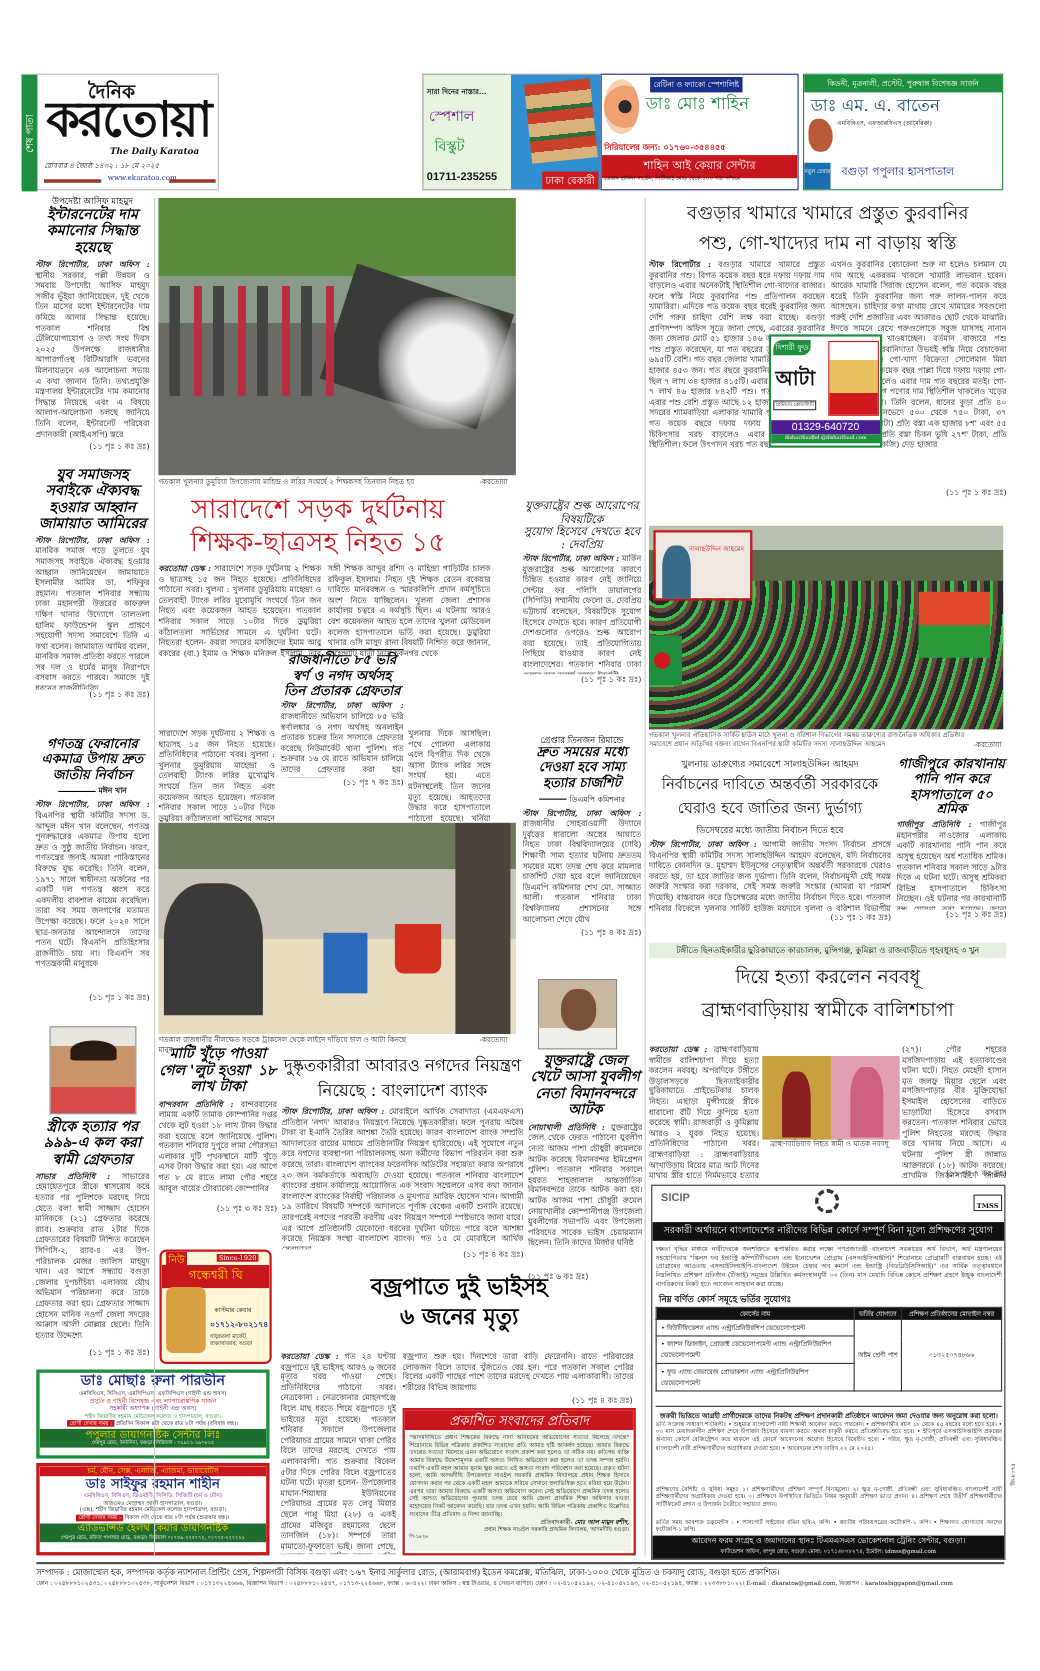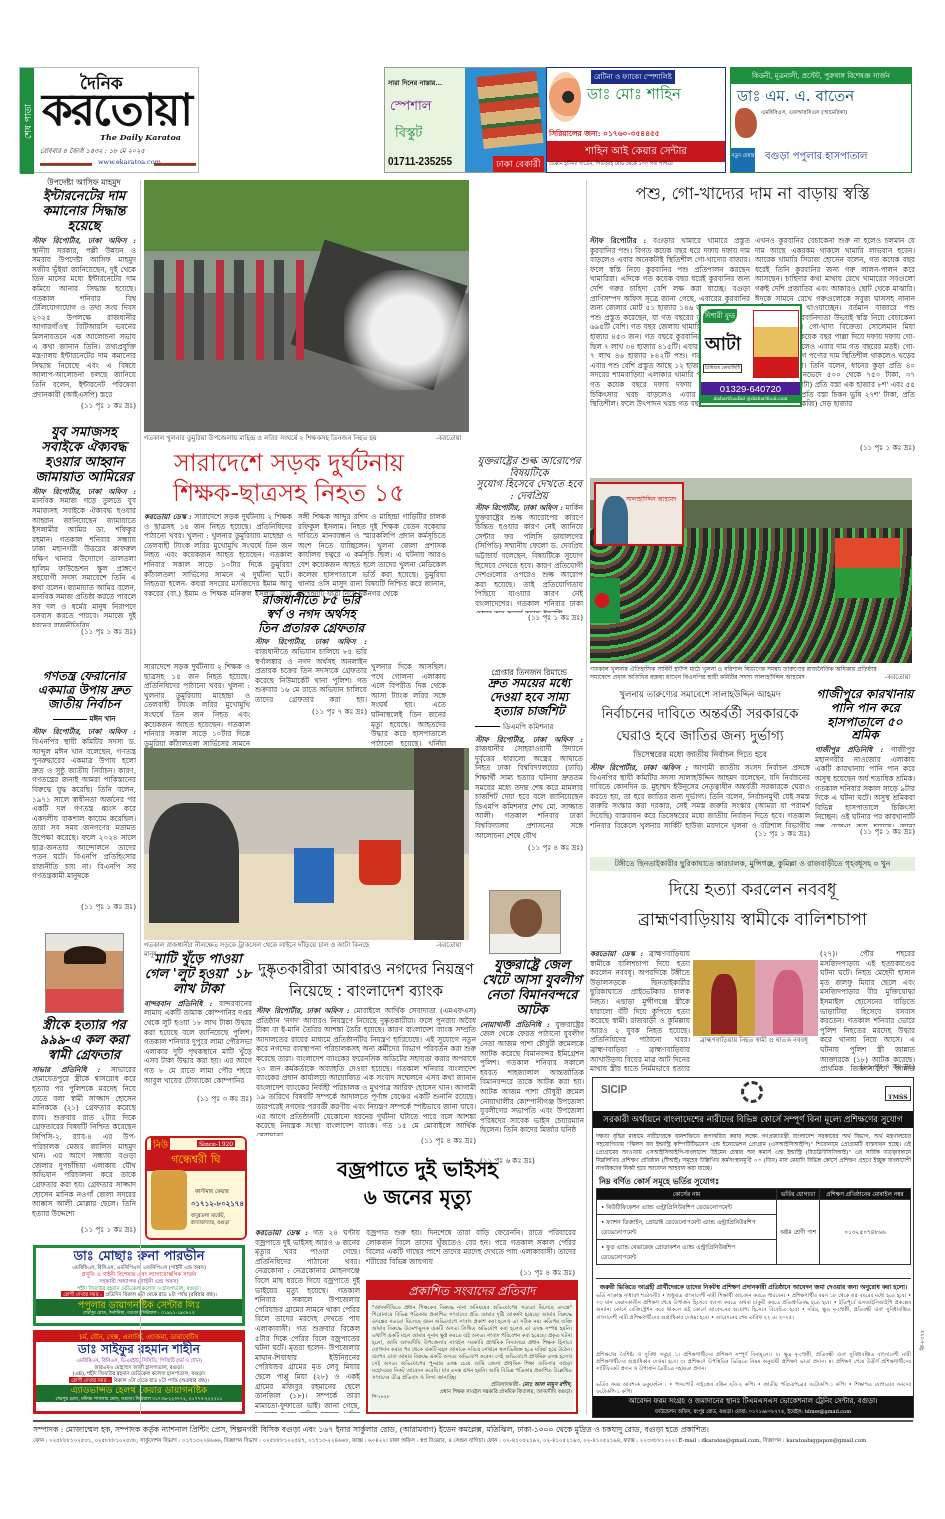--- a/index.html
+++ b/index.html
@@ -117,21 +117,21 @@
 <div class="abs" style="left:475px;top:455px;width:108px">
   <div class="hd" style="font-size:10px">যুক্তরাষ্ট্রের শুল্ক আরোপের বিষয়টিকে</div>
   <div class="hd" style="font-size:10px;margin-bottom:2px">সুযোগ হিসেবে দেখতে হবে : দেবপ্রিয়</div>
   <div class="txt" style="height:110px"><b style="font-style:italic">স্টাফ রিপোর্টার, ঢাকা অফিস :</b> <span>মার্কিন যুক্তরাষ্ট্রের শুল্ক আরোপের কারণে চিন্তিত হওয়ার কারণ নেই জানিয়ে সেন্টার ফর পলিসি ডায়ালগের (সিপিডি) সম্মানীয় ফেলো ড. দেবপ্রিয় ভট্টাচার্য বলেছেন, বিষয়টিকে সুযোগ হিসেবে দেখতে হবে। কারণ প্রতিযোগী দেশগুলোর ওপরেও শুল্ক আরোপ করা হয়েছে। তাই প্রতিযোগিতায় পিছিয়ে যাওয়ার কারণ নেই বাংলাদেশের। গতকাল শনিবার ঢাকা চেম্বার অব কমার্স অ্যান্ড ইন্ডাস্ট্রি</span></div>
   <div class="txt" style="text-align:right">(১১ পৃঃ ১ কঃ দ্রঃ)</div>
 </div>
 
 <div class="abs" style="left:475px;top:668px;width:108px">
   <div class="hd" style="font-size:8px;font-style:normal">গ্রেপ্তার তিনজন রিমান্ডে</div>
   <div class="hd" style="font-size:12px;font-weight:bold">দ্রুত সময়ের মধ্যে দেওয়া হবে সাম্য হত্যার চার্জশিট</div>
-  <div style="text-align:left;font-size:7px;margin:2px 0"><span style="display:inline-block;width:25px;border-top:1px solid #000;vertical-align:middle;margin-right:3px"></span><span>ডিএমপি কমিশনার</span></div>
+  <div style="text-align:center;font-size:7px;margin:2px 0"><span style="display:inline-block;width:25px;border-top:1px solid #000;vertical-align:middle;margin-right:3px"></span><span>ডিএমপি কমিশনার</span></div>
   <div class="txt" style="height:108px"><b style="font-style:italic">স্টাফ রিপোর্টার, ঢাকা অফিস :</b> <span>রাজধানীর সোহরাওয়ার্দী উদ্যানে দুর্বৃত্তের ধারালো অস্ত্রের আঘাতে নিহত ঢাকা বিশ্ববিদ্যালয়ের (ঢাবি) শিক্ষার্থী সাম্য হত্যার ঘটনায় দ্রুততম সময়ের মধ্যে তদন্ত শেষ করে মামলার চার্জশিট দেয়া হবে বলে জানিয়েছেন ডিএমপি কমিশনার শেখ মো. সাজ্জাত আলী। গতকাল শনিবার ঢাকা বিশ্ববিদ্যালয় প্রশাসনের সঙ্গে আলোচনা শেষে যৌথ</span></div>
   <div class="txt" style="text-align:right">(১১ পৃঃ ৪ কঃ দ্রঃ)</div>
 </div>
 
 <div class="abs photo" style="left:144px;top:748px;width:325px;height:192px;background:linear-gradient(180deg,#6a7a5a 0 22%,#c8c4ba 22% 55%,#e8dcc0 55%)">
   <div class="abs" style="left:150px;top:100px;width:40px;height:55px;background:#2a6ab8"></div>
   <div class="abs" style="left:215px;top:92px;width:42px;height:45px;background:#d0301d;border-radius:0 0 8px 8px"></div>
   <div class="abs" style="left:270px;top:0;width:50px;height:192px;background:#4a443c"></div>
   <div class="abs" style="left:5px;top:55px;width:90px;height:120px;background:#3a3a3a;border-radius:40% 40% 0 0"></div>
 </div>
@@ -215,20 +215,21 @@
   <div style="background:#eef5e8;margin:2px;padding:2px;height:108px;overflow:hidden">
     <div class="txt" style="font-size:5.2px;line-height:7px">"আদমদীঘিতে প্রধান শিক্ষকের বিরুদ্ধে নানা অনিয়মের অভিযোগের সত্যতা মিলেছে তদন্তে" শিরোনামে বিভিন্ন পত্রিকায় প্রকাশিত সংবাদের প্রতি আমার দৃষ্টি আকর্ষণ হয়েছে। আমার বিরুদ্ধে তদন্তের সত্যতা মিলেছে এমন অভিযোগে সংবাদ প্রকাশ করা হলেও তা সঠিক নয়। কতিপয় ব্যক্তি আমার বিরুদ্ধে উদ্দেশ্যমূলক একটি অসত্য লিখিত অভিযোগ করা হলেও তা তদন্ত সম্পন্ন হয়নি। তথাপি একটি মহল আমার সুনাম ক্ষুণ্ণ করতে এই অসত্য সংবাদ পরিবেশন করা হয়েছে। প্রকৃত ঘটনা হলো, আমি আদমদীঘি উপজেলার সাওইল সরকারি প্রাথমিক বিদ্যালয়ে প্রধান শিক্ষক হিসাবে যোগদান করার পর থেকে একটি মহল আমাকে সরিয়ে সেখানে স্থলাভিষিক্ত হতে মরিয়া হয়ে উঠেন। এরপর তারা আমার বিরুদ্ধে একটি অসত্য অভিযোগ করেন। সেই অভিযোগে প্রাথমিক তদন্ত হলেও সেই অসত্য অভিযোগের পুনরায় তদন্ত চেয়ে আমি জেলা প্রাথমিক শিক্ষা অফিসার বগুড়া মহোদয়ের নিকট আবেদন করেছি। যার তদন্ত এখন হয়নি। আমি বিভিন্ন পত্রিকায় প্রকাশিত উল্লেখিত সংবাদের তীব্র প্রতিবাদ ও নিন্দা জানাচ্ছি।</div>
     <div style="font-size:5.5px;text-align:right;line-height:7px"><span>প্রতিবাদকারী-</span> <b style="font-style:italic">মোঃ আল মামুন রশীদ,</b></div>
     <div style="font-size:5px;text-align:right;line-height:6px">প্রধান শিক্ষক সাওইল সরকারি প্রাথমিক বিদ্যালয়, আদমদীঘি বগুড়া।</div>
     <div style="font-size:4.5px">পি-১৮২৮</div>
   </div>
 </div>
 
 <div class="abs" style="left:590px;top:180px;width:325px">
   <div style="text-align:center;font-family:'DejaVu Sans',sans-serif;font-size:16.5px;line-height:27px">
+    <div>বগুড়ার খামারে খামারে প্রস্তুত কুরবানির</div>
     <div>পশু, গো-খাদ্যের দাম না বাড়ায় স্বস্তি</div>
   </div>
 </div>
 <div class="abs txt" style="left:590px;top:236px;width:160px;height:215px">
   <b>স্টাফ রিপোর্টার :</b> <span>বগুড়ার খামারে খামারে প্রস্তুত কুরবানির পশু। বিগত কয়েক বছর ধরে দফায় দফায় দাম বাড়লেও এবার অনেকটাই স্থিতিশীল গো-খাদ্যের বাজার। ফলে স্বস্তি নিয়ে কুরবানির পশু প্রতিপালন করছেন খামারিরা। এদিকে গত কয়েক বছর ধরেই কুরবানির জন্য দেশি গরুর চাহিদা বেশি লক্ষ করা যাচ্ছে। বগুড়া প্রাণিসম্পদ অফিস সূত্রে জানা গেছে, এবারের কুরবানির জন্য জেলার মোট ৫১ হাজার ১৪৬ জন খামারি তাদের পশু প্রস্তুত করেছেন, যা গত বছরের তুলনায় দুই হাজার ৬৯৫টি বেশি। গত বছর জেলায় খামারির সংখ্যা ছিল ৪৮ হাজার ৪৫৩ জন। গত বছরে কুরবানির জন্য পশু প্রস্তুত ছিল ৭ লাখ ৩৪ হাজার ৪১৫টি। এবার প্রস্তুত করা হয়েছে ৭ লাখ ৪৬ হাজার ৮৪২টি পশু। গত বছরের তুলনায় এবার পশু বেশি প্রস্তুত আছে ১২ হাজার ৪২৭টি। বগুড়া সদরের শ্যামবাড়িয়া এলাকার খামারি পুটু সরকার বলেন, গত কয়েক বছরে দফায় দফায় গো-খাদ্যসহ পশু চিকিৎসার খরচ বাড়লেও এবার দাম অনেকটাই স্থিতিশীল। ফলে উৎপাদন খরচ গত বছরের মতোই।</span>
 </div>
 <div class="abs txt" style="left:755px;top:236px;width:160px;height:208px">
   <span>এখনও কুরবানির বেচাকেনা শুরু না হলেও চলমান যে দাম আছে একরকম থাকলে খামারি লাভবান হবেন। আরেক খামারি সিরাজ হোসেন বলেন, গত কয়েক বছর ধরেই তিনি কুরবানির জন্য গরু লালন-পালন করে আসছেন। চাহিদার কথা মাথায় রেখে খামারের সবগুলো গরুই দেশি প্রজাতির এবং আকারও ছোট থেকে মাঝারি। ঈদকে সামনে রেখে গরুগুলোকে সবুজ ঘাসসহ নানান পুষ্টিকর খাবার খাওয়াচ্ছেন। বর্তমান বাজারে পশু প্রস্তুতকারী ও কুরবানিদাতা উভয়ই স্বস্তি নিয়ে বেচাকেনা করতে পারবেন। গো-খাদ্য বিক্রেতা সোলেমান মিয়া বলছেন, বিগত কয়েক বছর পাল্লা দিয়ে দফায় দফায় গো-খাদ্যের দাম বাড়লেও এবার দাম গত বছরের মতই। গো-খাদ্যের বেশিরভাগ পণ্যের দাম স্থিতিশীল থাকলেও খড়ের দাম কিছুটা বেশি। তিনি বলেন, ধানের কুড়া প্রতি ৪০ কেজির বস্তা মানভেদে ৫০০ থেকে ৭৫০ টাকা, ৩৭ কেজির ভুষি (মোটা) প্রতি বস্তা এক হাজার ৮শ' এবং ৫৫ কেজি ওজনের প্রতি বস্তা চিকন ভুষি ২৭শ' টাকা, প্রতি বস্তা খৈল (৩৭ কেজি) দেড় হাজার</span>
 </div>
 <div class="abs txt" style="left:845px;top:443px;width:70px;text-align:right">(১১ পৃঃ ১ কঃ দ্রঃ)</div>

